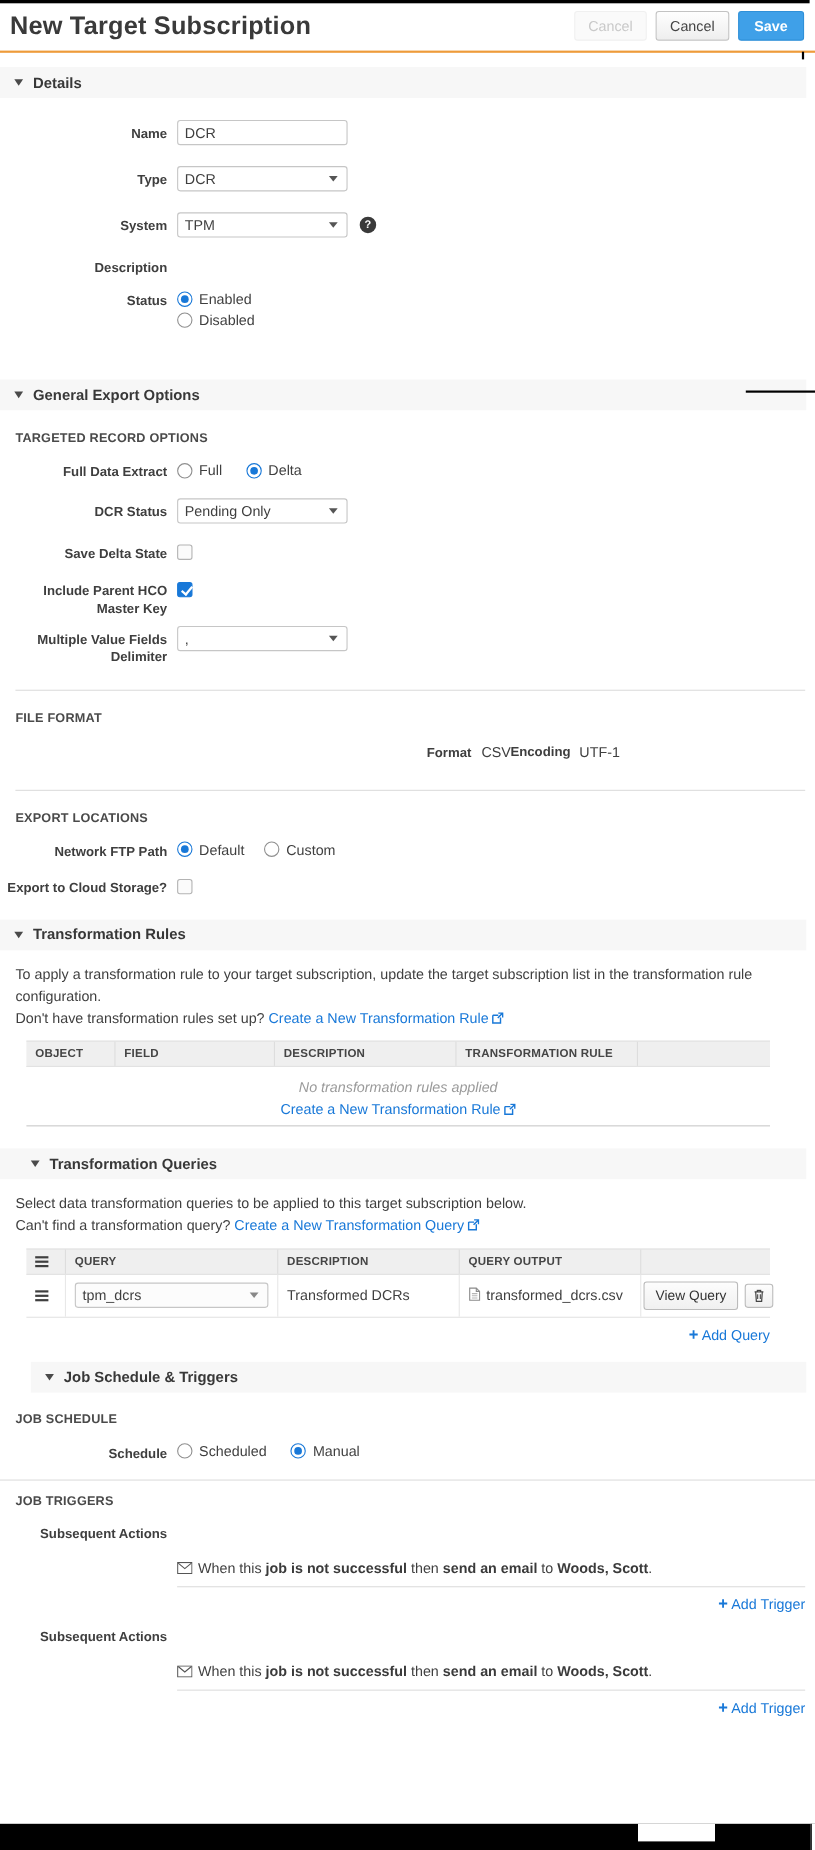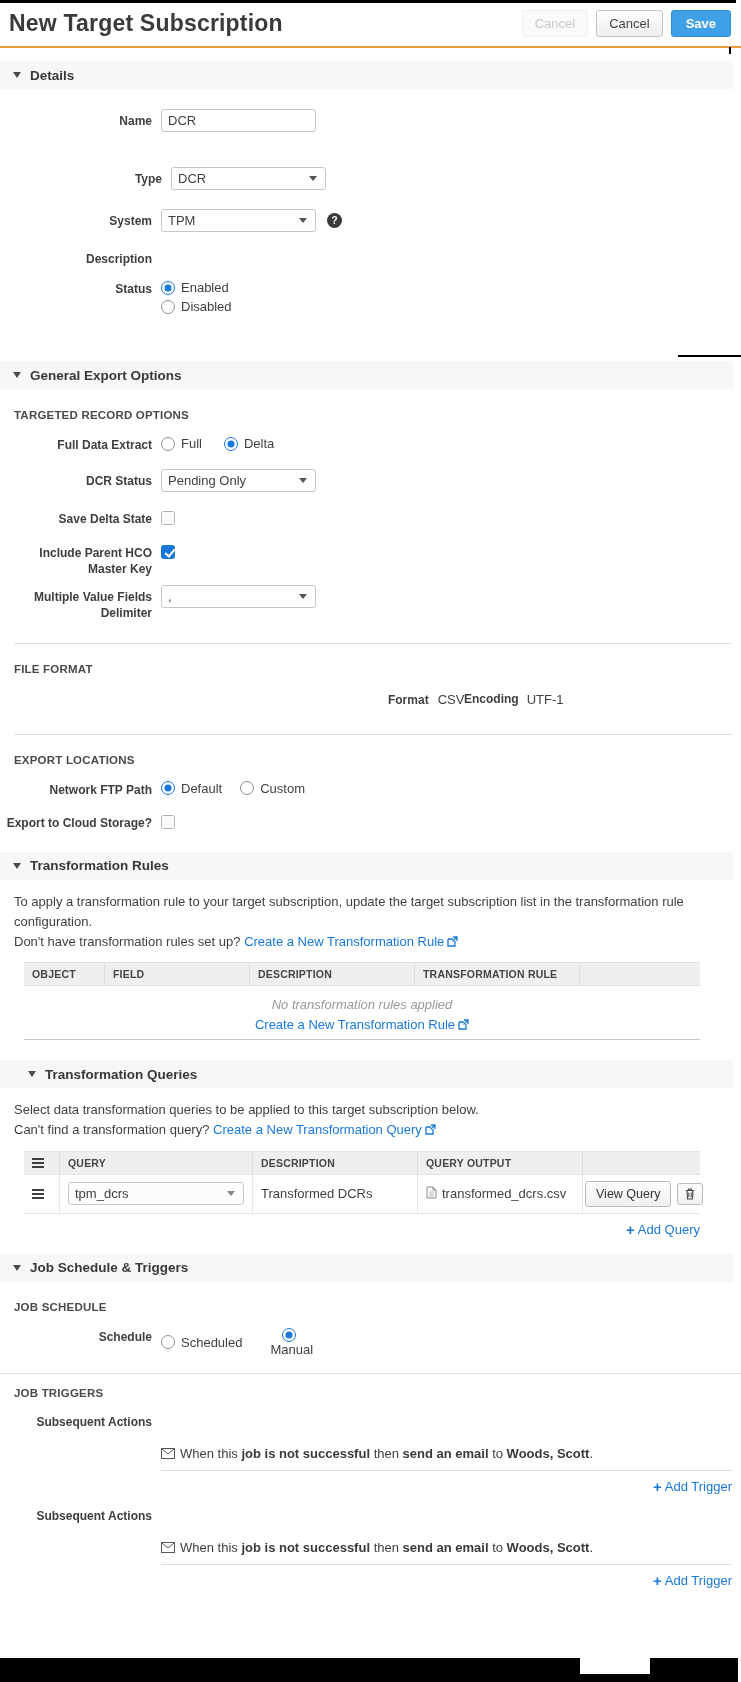--- a/index.html
+++ b/index.html
@@ -135,21 +135,21 @@
   <span class="section-title">Details</span>
 </div>
 
 <div class="frow" style="margin-top:20px;">
   <div class="flabel">Name</div>
   <div class="fctl">
       <input class="ti" value="DCR" style="">
     </div>
 </div>
 
-<div class="frow" style="margin-top:35px;padding-left:10px;">
+<div class="frow" style="margin-top:19px;">
   <div class="flabel">Type</div>
   <div class="fctl">
     <div class="selbox">
       <span>DCR</span>
       <span class="caret"></span>
     </div>
   </div>
 </div>
 
 <div class="frow" style="margin-top:19px;">
@@ -361,35 +361,35 @@
   </div>
 </div>
 
 <div class="right-align-700" style="margin-top:7px;">
   <a class="add-link">
     <span class="plus">+</span>
     <span>Add Query</span>
   </a>
 </div>
 
-<div class="section-bar" style="margin-top:16px;">
+<div class="section-bar" style="margin-top:16px;margin-left:28px;">
   <span class="tri-down"></span>
   <span class="section-title">Job Schedule &amp; Triggers</span>
 </div>
 
 <div class="subheading" style="margin-top:19px;">JOB SCHEDULE</div>
 
 <div class="frow" style="margin-top:15px;">
   <div class="flabel" style="padding-top:1px;">Schedule</div>
   <div class="fctl">
     <span class="opt-group">
       <span class="radio"></span>
       <span class="opt-label">Scheduled</span>
     </span>
-    <span class="opt-group" style="margin-left:22px;flex-direction:column;">
+    <span class="opt-group" style="margin-left:22px;">
       <span class="radio sel"></span>
       <span class="opt-label">Manual</span>
     </span>
   </div>
 </div>
 
 <div class="divider-full" style="margin-top:16px;"></div>
 
 <div class="subheading" style="margin-top:13px;">JOB TRIGGERS</div>
 

